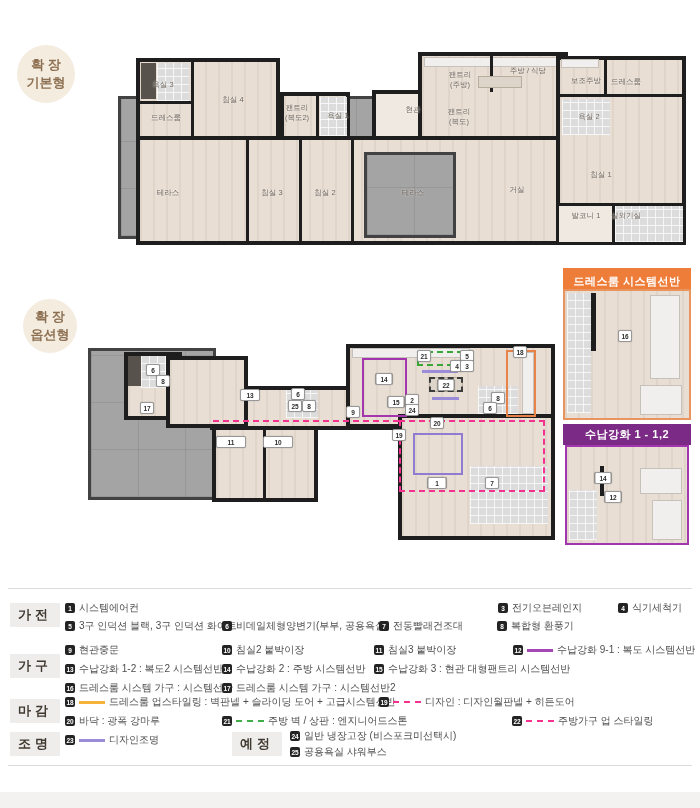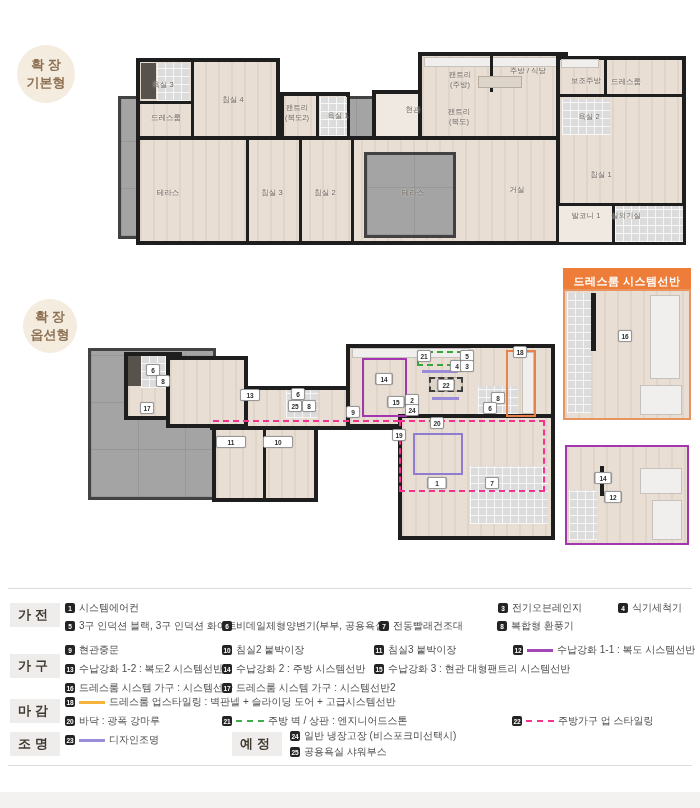--- a/index.html
+++ b/index.html
@@ -112,20 +112,21 @@
   <div class="abs" style="left:432px;top:397px;width:27px;border-top:3px solid #9b8cd9;"></div>
   <div class="abs" style="left:413px;top:433px;width:50px;height:42px;border:2px solid #8f7bd0;"></div>
 
   <div class="abs inset-h" style="left:563px;top:268px;width:128px;height:27px;background:#ef7d3a;">드레스룸 시스템선반</div>
   <div class="abs wood" style="left:563px;top:289px;width:128px;height:131px;border:2px solid #e9945f;"></div>
   <div class="abs tile" style="left:567px;top:293px;width:24px;height:120px;"></div>
   <div class="abs wall" style="left:591px;top:293px;width:5px;height:58px;"></div>
   <div class="abs counter" style="left:650px;top:295px;width:30px;height:84px;"></div>
   <div class="abs counter" style="left:640px;top:385px;width:42px;height:30px;"></div>
 
+  <div class="abs inset-h" style="left:563px;top:424px;width:128px;height:21px;background:#7b2a85;">수납강화 1 - 1,2</div>
   <div class="abs wood" style="left:565px;top:445px;width:124px;height:100px;border:2px solid #a335ae;"></div>
   <div class="abs tile" style="left:569px;top:490px;width:28px;height:50px;"></div>
   <div class="abs counter" style="left:640px;top:468px;width:42px;height:26px;"></div>
   <div class="abs counter" style="left:652px;top:500px;width:30px;height:40px;"></div>
   <div class="abs wall" style="left:600px;top:466px;width:4px;height:30px;"></div>
 
   <div class="abs divider" style="left:8px;top:588px;width:684px;"></div>
   <div class="abs divider" style="left:8px;top:765px;width:684px;"></div>
   <div class="abs" style="left:0;top:792px;width:700px;height:16px;background:#f3f2f0;"></div>
 
@@ -219,21 +220,21 @@
       <span class="lg-num">10</span>
       <span>침실2 붙박이장</span>
     </div>
     <div class="lg-item" style="left: 374px; top: 644px;">
       <span class="lg-num">11</span>
       <span>침실3 붙박이장</span>
     </div>
     <div class="lg-item" style="left: 513px; top: 644px;">
       <span class="lg-num">12</span>
       <span class="sw" style="width: 26px; height: 3px; background: rgb(163, 72, 181);"></span>
-      <span>수납강화 1-1 : 복도 시스템선반</span>
+      <span>수납강화 9-1 : 복도 시스템선반</span>
     </div>
     <div class="lg-item" style="left: 65px; top: 663px;">
       <span class="lg-num">13</span>
       <span>수납강화 1-2 : 복도2 시스템선반</span>
     </div>
     <div class="lg-item" style="left: 222px; top: 663px;">
       <span class="lg-num">14</span>
       <span>수납강화 2 : 주방 시스템선반</span>
     </div>
     <div class="lg-item" style="left: 374px; top: 663px;">
@@ -247,20 +248,25 @@
     <div class="lg-item" style="left: 222px; top: 682px;">
       <span class="lg-num">17</span>
       <span>드레스룸 시스템 가구 : 시스템선반2</span>
     </div>
     <div class="abs cat" style="left: 10px; top: 699px; width: 50px; height: 24px;">마감</div>
     <div class="lg-item" style="left: 65px; top: 696px;">
       <span class="lg-num">18</span>
       <span class="sw" style="width: 26px; height: 3px; background: rgb(246, 179, 60);"></span>
       <span>드레스룸 업스타일링 : 벽판넬 + 슬라이딩 도어 + 고급시스템선반</span>
     </div>
+    <div class="lg-item" style="left: 379px; top: 696px;">
+      <span class="lg-num">19</span>
+      <span class="sw" style="width: 28px; height: 0px; border-top: 2px dashed rgb(245, 49, 143);"></span>
+      <span>디자인 : 디자인월판넬 + 히든도어</span>
+    </div>
     <div class="lg-item" style="left: 65px; top: 715px;">
       <span class="lg-num">20</span>
       <span>바닥 : 광폭 강마루</span>
     </div>
     <div class="lg-item" style="left: 222px; top: 715px;">
       <span class="lg-num">21</span>
       <span class="sw" style="width: 28px; height: 0px; border-top: 2px dashed rgb(63, 174, 73);"></span>
       <span>주방 벽 / 상판 : 엔지니어드스톤</span>
     </div>
     <div class="lg-item" style="left: 512px; top: 715px;">

